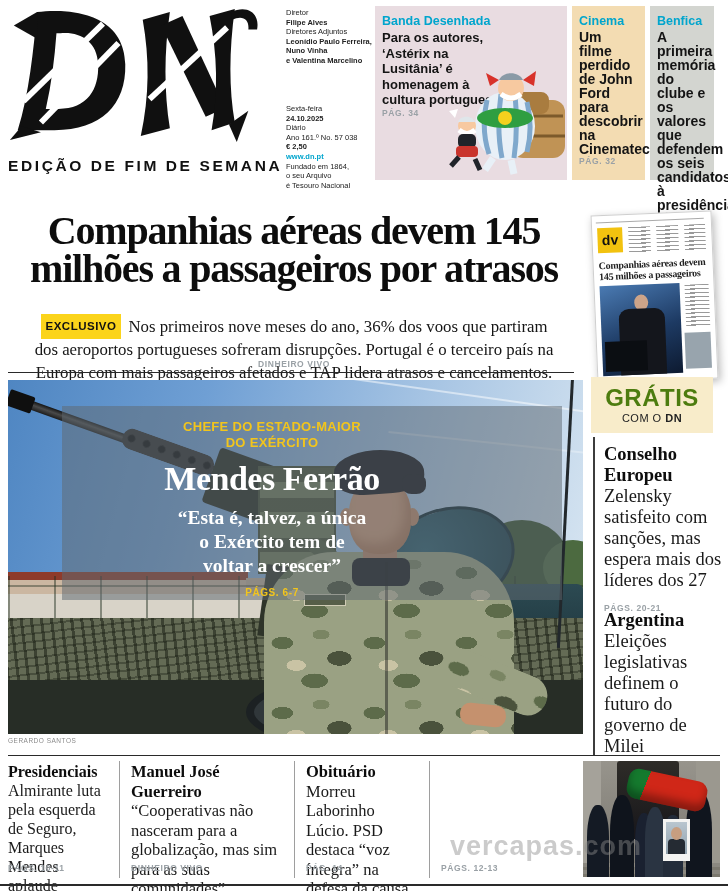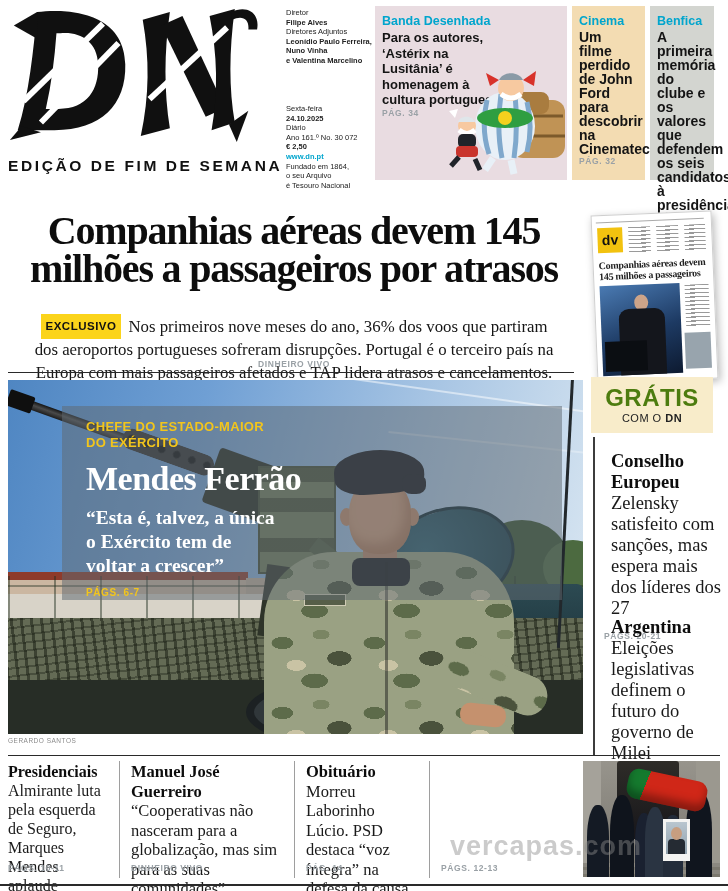--- a/index.html
+++ b/index.html
@@ -97,30 +97,30 @@
   #gun .muzzle{left:-3px;top:0;width:26px;height:17px;background:#0f0f0f;border-radius:2px;}
   #gun .sleeve{left:118px;top:-4px;width:96px;height:21px;border-radius:10px;background:#2c2c2c;
      background-image:radial-gradient(circle at 9px 10px,#0a0a0a 3.4px,transparent 4px);background-size:16px 21px;}
   #gun .breech{left:214px;top:-16px;width:108px;height:58px;background:#23281f;border-radius:4px;}
   #mount{left:250px;top:86px;width:78px;height:108px;background:#6e7a58;border:2px solid #404a32;box-sizing:border-box;
      background-image:linear-gradient(rgba(40,48,30,.55) 0 14px,transparent 14px 30px,rgba(40,48,30,.55) 30px 44px,transparent 44px 70px,rgba(40,48,30,.55) 70px 84px,transparent 84px);}
   #mount-arm{left:298px;top:178px;width:72px;height:16px;background:#515c42;transform:rotate(38deg);}
   #cradle{left:254px;top:188px;width:62px;height:72px;background:#2e3429;transform:rotate(8deg);}
   #antenna{left:556px;top:-4px;width:2.5px;height:272px;background:#22282c;transform:rotate(3deg);}
   #overlay{left:54px;top:26px;width:500px;height:194px;background:rgba(96,106,114,.52);z-index:5;}
-  #overlay .inner{left:24px;top:13px;width:420px;}
+  #overlay .inner{left:0;top:13px;width:420px;text-align:center;}
   #overlay .k{font-size:13px;font-weight:800;color:#f2c51c;line-height:16px;letter-spacing:.3px;}
   #overlay .nm{font-size:34px;font-weight:700;color:#fff;letter-spacing:-.5px;margin:9px 0 8px;}
   #overlay .q{font-size:19.5px;font-weight:700;color:#fff;line-height:24px;}
   #overlay .pp{font-size:10px;font-weight:800;color:#f2c51c;margin-top:9px;letter-spacing:.6px;}
   #photo-credit{left:8px;top:737px;font-size:6.5px;color:#8a8a8a;letter-spacing:.5px;}
   
   #rail-rule{left:593px;top:437px;width:2px;height:318px;background:#3c3c3c;}
   .rail-story{left:604px;width:124px;font-size:18.5px;line-height:21px;color:#1a1a1a;}
-  .rail-story p{margin:7px;}
+  .rail-story p{margin:0;}
   .rail-story strong{font-weight:700;color:#0d0d0d;}
   .rail-story .pg{display:block;margin-top:7px;}
   
   .bcol{top:762px;height:116px;font-size:16.5px;line-height:19.5px;color:#1a1a1a;}
   .bcol p{margin:0;}
   .bcol strong{font-weight:700;color:#0d0d0d;}
   .bcol .pg{position:absolute;bottom:0;left:0;}
   .vdiv{top:761px;width:1px;height:117px;background:#9e9e9e;}
   #bcol4{font-weight:700;font-size:18px;line-height:20.5px;}
   #bcol4 .ck{color:#1b9fc4;font-weight:800;}
@@ -170,21 +170,21 @@
     <div>Diretores Adjuntos</div>
     <div class="b">Leonídio Paulo Ferreira,</div>
     <div class="b">Nuno Vinha</div>
     <div class="b">e Valentina Marcelino</div>
   </div>
 
   <div class="abs mast-col" style="top:104px;">
     <div>Sexta-feira</div>
     <div class="b">24.10.2025</div>
     <div>Diário</div>
-    <div>Ano 161.º No. 30 072</div>
+    <div>Ano 161.º No. 57 038</div>
     <div class="b">€ 2,50</div>
     <div class="link">www.dn.pt</div>
     <div>Fundado em 1864,</div>
     <div>o seu Arquivo</div>
     <div>é Tesouro Nacional</div>
   </div>
 
   <div class="abs tbox" id="box-banda">
     <p class="kick">Banda Desenhada</p>
     <p class="tt">Para os autores, ‘Astérix na Lusitânia’ é homenagem à cultura portuguesa</p>

